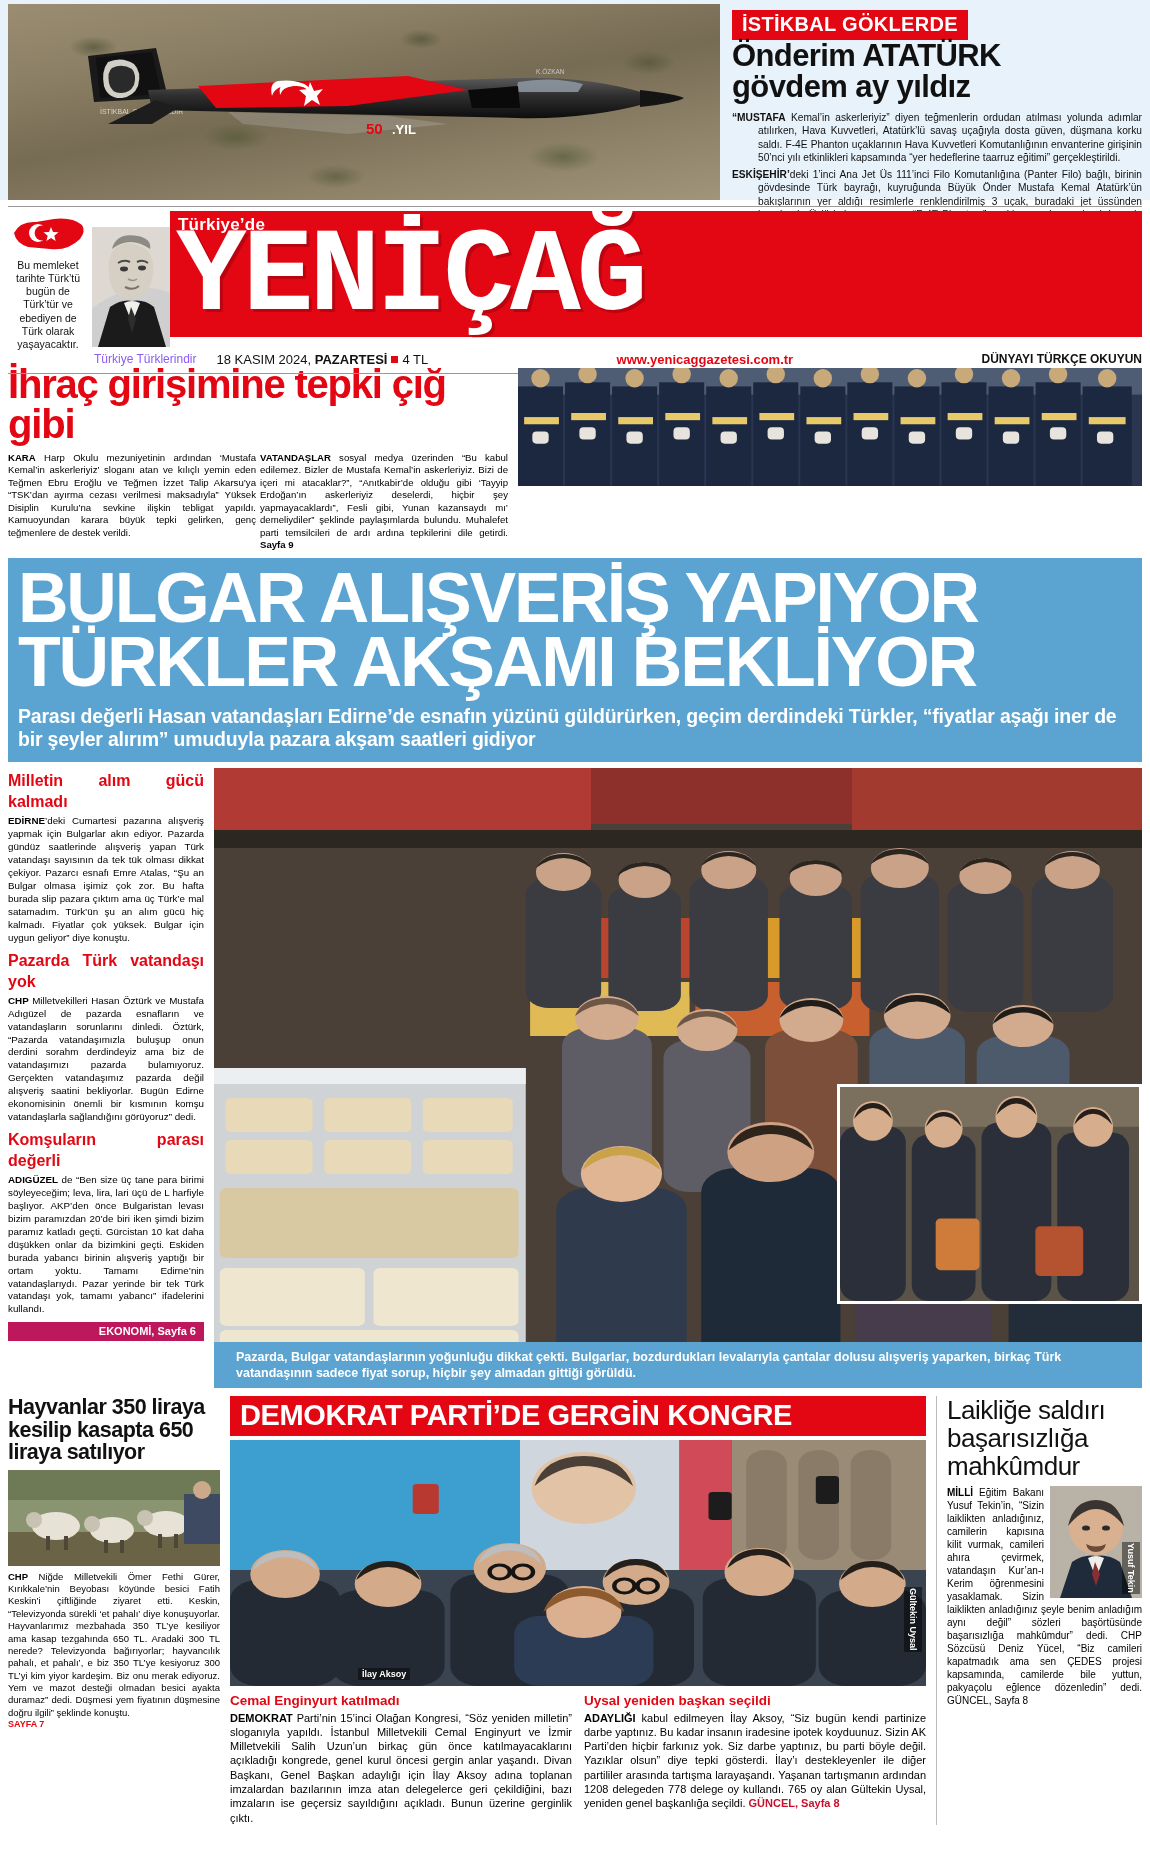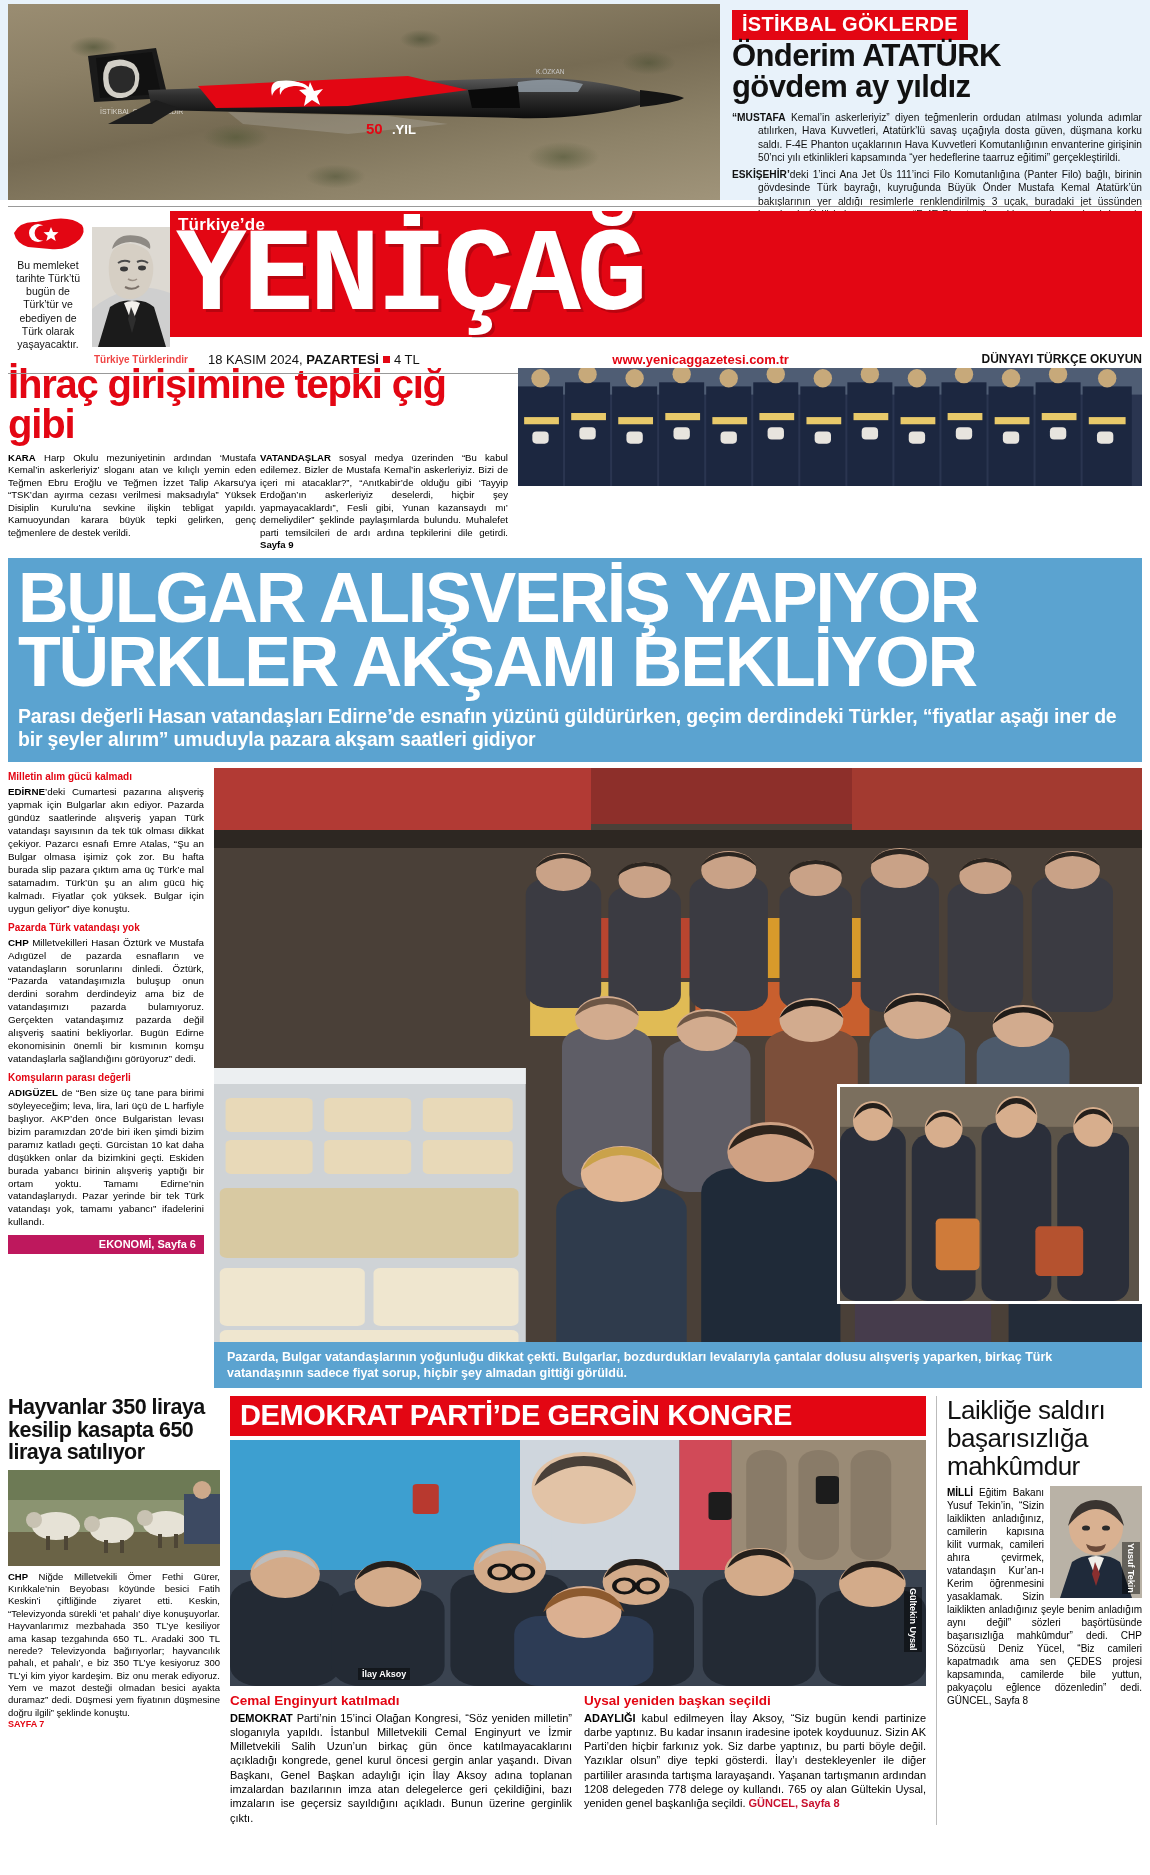--- a/index.html
+++ b/index.html
@@ -73,21 +73,21 @@
     position:absolute; top: 8px; left: 6px; width: 100%;
     font-size: 118px; font-weight: 900; color:#fff; line-height:1;
     letter-spacing:-4px; font-family:Liberation Mono, monospace;
     text-shadow: 3px 3px 0 rgba(0,0,0,.18);
   }
 
   .infobar {
     display:flex; align-items:center; width:1134px; margin: 2px auto 0;
     font-size: 12px; height: 20px; padding-left: 86px;
   }
-  .ib-slogan { color:#ef4444; font-weight:700; font-size:10px; }
+  .ib-slogan { color:#8b5cf6; font-weight:400; font-size:12px; }
   .ib-date { margin-left: 20px; color:#111; font-size:13px; }
   .ib-date b { font-weight:800; }
   .ib-sq { display:inline-block; width:7px; height:7px; background:#e30613; margin:0 4px 1px 4px; }
   .ib-url { margin-left: auto; color:#e30613; font-weight:800; font-size:13px; }
   .ib-slogan2 { margin-left: auto; color:#111; font-weight:800; font-size:12px; }
   .rule-thin { border-top:1px solid #999; width:1134px; margin: 4px auto 0; }
 
   
   .ihrac { width:1134px; margin: 4px auto 0; display:flex; gap:10px; }
   .ihrac-left { width: 500px; }
@@ -111,35 +111,35 @@
   }
   .bulgar h1 .l2 { display:block; }
   .bulgar-sub {
     color:#fff; font-size: 19.5px; font-weight:800; line-height:1.22;
     margin-top: 10px; letter-spacing:-.2px;
   }
 
   
   .main-row { width:1134px; margin: 6px auto 0; display:flex; gap: 10px; }
   .main-col { width: 196px; font-size: 9.8px; line-height:1.32; text-align:justify; }
-  .sub-red { color:#e30613; font-weight:800; font-size:10px; margin: 2px 0 3px; }
+  .sub-red { color:#e30613; font-weight:800; font-size:16px; margin: 2px 0 3px; }
   .main-col p { margin-bottom: 5px; }
   .main-col b { font-weight:800; }
   .eko-badge {
     background:#be185d; color:#fff; font-weight:800; font-size:11px;
     text-align:right; padding: 2px 8px; margin-top: 6px;
   }
   .market-photo {
     flex:1; height: 620px; position:relative; overflow:hidden;
     background: linear-gradient(180deg,#6d5c4a 0%,#5a4c3e 30%,#4a4038 60%,#3c3530 100%);
   }
   .caption-box {
     position:absolute; left:0; bottom:0; right:0; background:#5ba3d0;
     color:#fff; font-size:12.5px; font-weight:700; line-height:1.3;
-    padding: 7px 13px;
+    padding: 7px 22px;
   }
   .inset-photo {
     position:absolute; right: 0; bottom: 84px; width: 305px; height: 220px;
     border: 3px solid #fff;
     background: linear-gradient(160deg,#8a7f6e 0%,#6b6254 40%,#4f4a40 100%);
     overflow:hidden;
   }
 
   
   .bottom-row { width:1134px; margin: 8px auto 0; display:flex; gap: 10px; }

